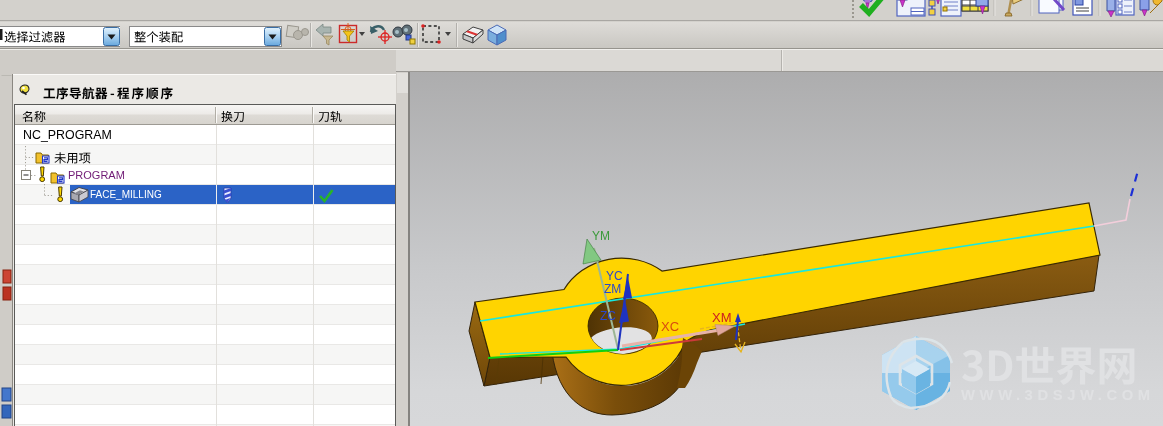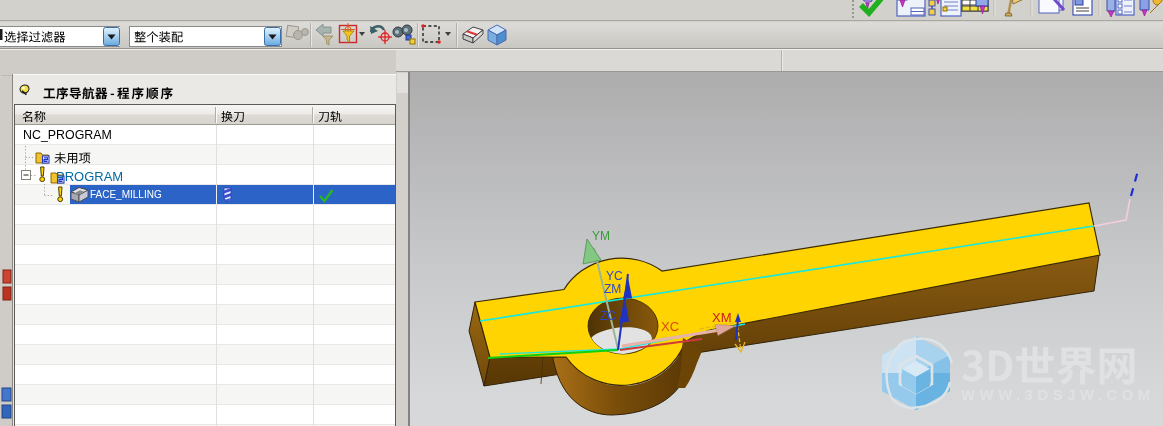--- a/index.html
+++ b/index.html
@@ -313,21 +313,21 @@
         <path transform="translate(318.0,121) scale(0.01200,-0.01200)" d="M86 733V657H390C380 418 350 121 42 -21C64 -37 88 -64 100 -84C421 74 461 393 473 657H826C813 229 795 60 760 24C748 10 735 7 714 7C687 7 619 7 546 14C561 -9 571 -44 573 -67C637 -72 705 -73 743 -69C782 -65 807 -56 832 -23C877 30 890 200 906 689C907 701 907 733 907 733Z"></path>
         <path transform="translate(330.0,121) scale(0.01200,-0.01200)" d="M80 331C88 339 120 345 157 345H268V205L40 167L57 92L268 133V-76H339V148L468 174L465 241L339 218V345H455V413H339V568H268V413H151C184 482 216 564 244 650H454V722H267C277 757 286 792 294 826L216 843C209 803 199 762 188 722H49V650H167C143 571 118 506 107 482C88 438 74 406 56 401C64 382 76 346 80 331ZM475 629V558H589C586 384 566 144 423 -37C442 -48 467 -70 479 -84C629 114 653 368 657 558H766V33C766 -38 793 -56 842 -56H882C949 -56 959 -16 966 116C947 121 921 132 903 147C900 32 898 6 879 6H855C842 6 834 10 834 40V629H657V832H589V629Z"></path>
       </g>
 <g fill="#000">
         <path transform="translate(54.0,162.5) scale(0.01230,-0.01230)" d="M459 839V676H133V602H459V429H62V355H416C326 226 174 101 34 39C51 24 76 -5 89 -24C221 44 362 163 459 296V-80H538V300C636 166 778 42 911 -25C924 -5 949 25 966 40C826 101 673 226 581 355H942V429H538V602H874V676H538V839Z"></path>
         <path transform="translate(66.3,162.5) scale(0.01230,-0.01230)" d="M153 770V407C153 266 143 89 32 -36C49 -45 79 -70 90 -85C167 0 201 115 216 227H467V-71H543V227H813V22C813 4 806 -2 786 -3C767 -4 699 -5 629 -2C639 -22 651 -55 655 -74C749 -75 807 -74 841 -62C875 -50 887 -27 887 22V770ZM227 698H467V537H227ZM813 698V537H543V698ZM227 466H467V298H223C226 336 227 373 227 407ZM813 466V298H543V466Z"></path>
         <path transform="translate(78.6,162.5) scale(0.01230,-0.01230)" d="M618 500V289C618 184 591 56 319 -19C335 -34 357 -61 366 -77C649 12 693 158 693 289V500ZM689 91C766 41 864 -31 911 -79L961 -26C913 21 813 90 736 138ZM29 184 48 106C140 137 262 179 379 219L369 284L247 247V650H363V722H46V650H172V225ZM417 624V153H490V556H816V155H891V624H655C670 655 686 692 702 728H957V796H381V728H613C603 694 591 656 578 624Z"></path>
       </g>
 </svg>
 <div class="abs" style="left:23px;top:128px;font-size:12.4px;color:#000">NC_PROGRAM</div>
-<div class="abs" style="left:56px;top:168.5px;font-size:13px;color:#0369a1">PROGRAM</div>
+<div class="abs" style="left:68px;top:168.5px;font-size:11px;color:#701a75">PROGRAM</div>
 <div class="abs" style="left:90px;top:188.5px;font-size:10px;color:#fff">FACE_MILLING</div>
 <div class="abs" style="left:396px;top:72px;width:13px;height:354px;background:#d3d0cb"></div>
 <div class="abs" style="left:397px;top:73px;width:11px;height:20px;background:#e2e0dc"></div>
 <div class="abs" style="left:408px;top:72px;width:2px;height:354px;background:#85837f"></div>
 <svg class="abs" style="left:410px;top:72px" width="753" height="354" viewBox="410 72 753 354">
 <defs>
 <linearGradient id="vbg" x1="0" y1="72" x2="0" y2="426" gradientUnits="userSpaceOnUse">
 <stop offset="0" stop-color="#adadae"></stop>
           <stop offset="0.55" stop-color="#c8c9cb"></stop>
           <stop offset="0.9" stop-color="#d6d7d9"></stop>

